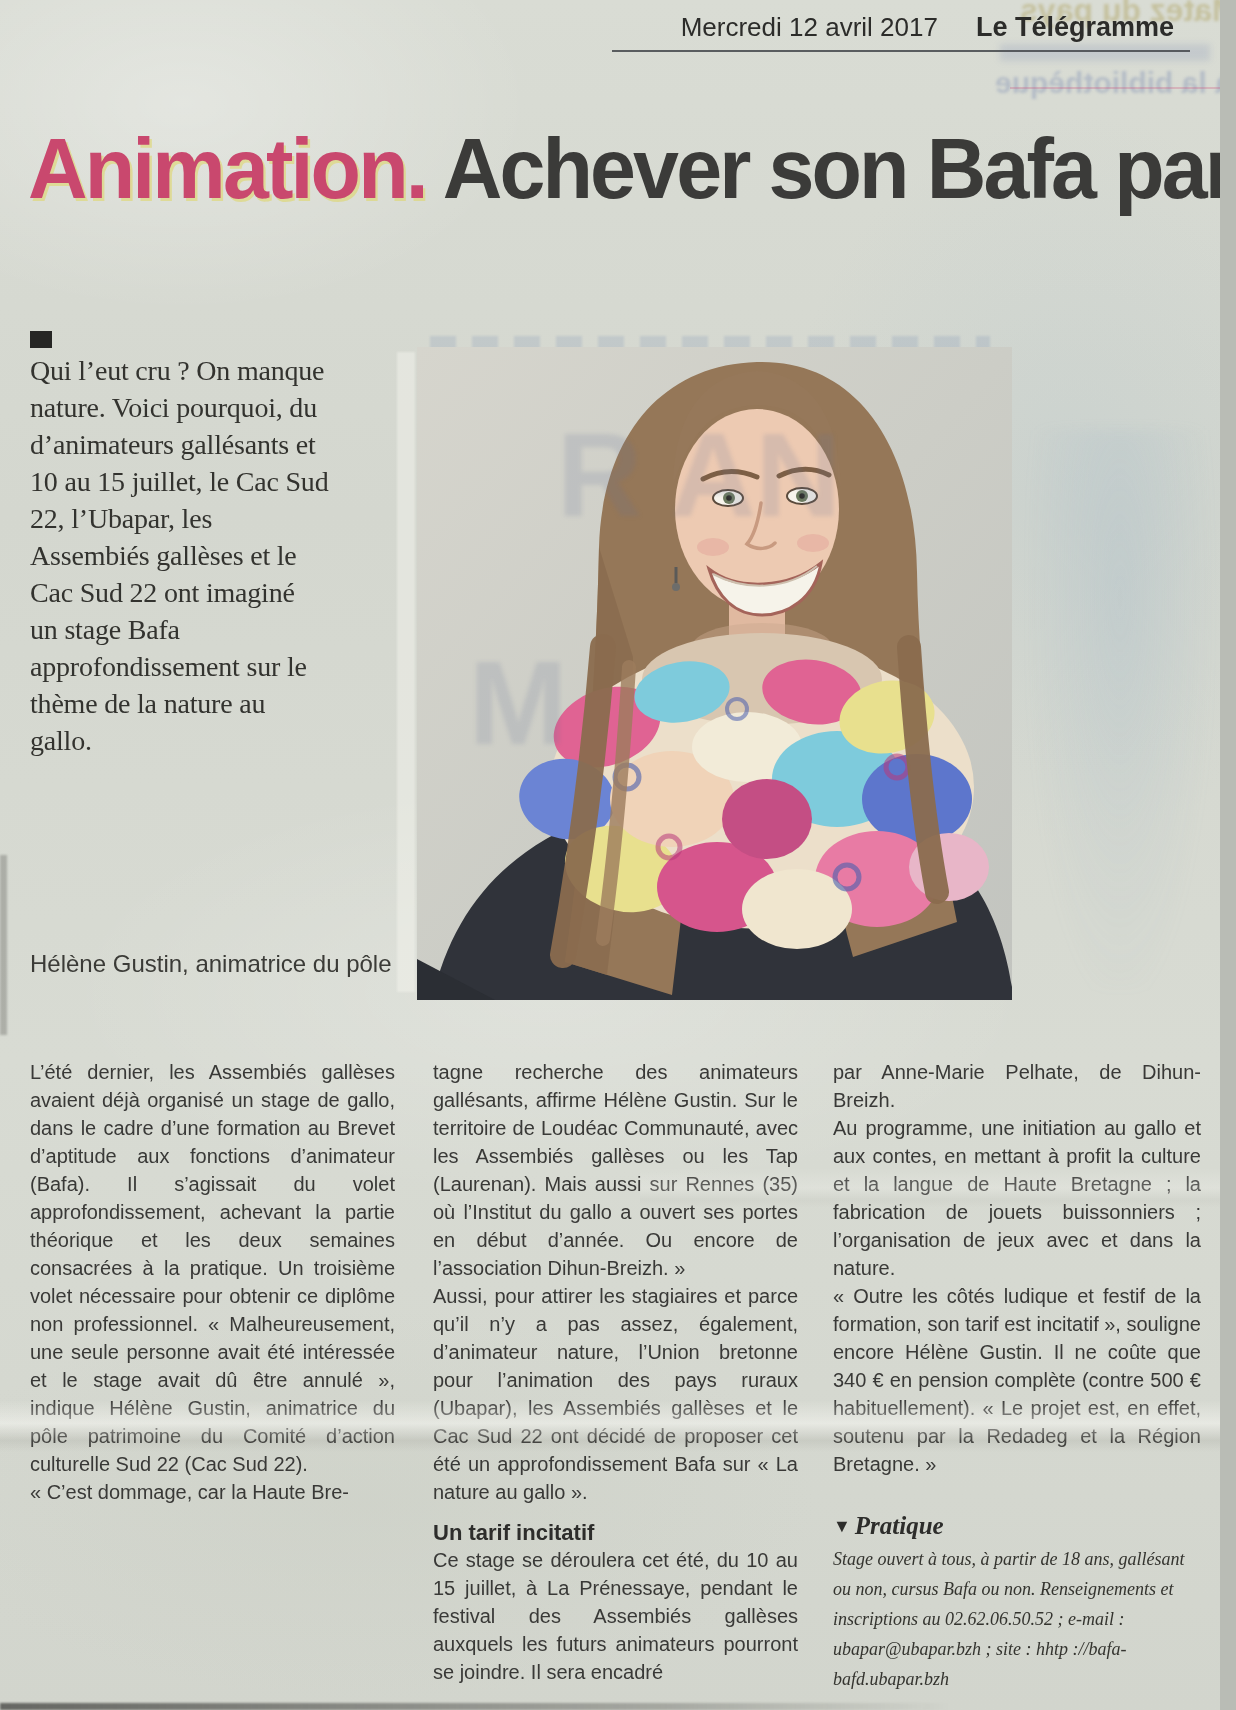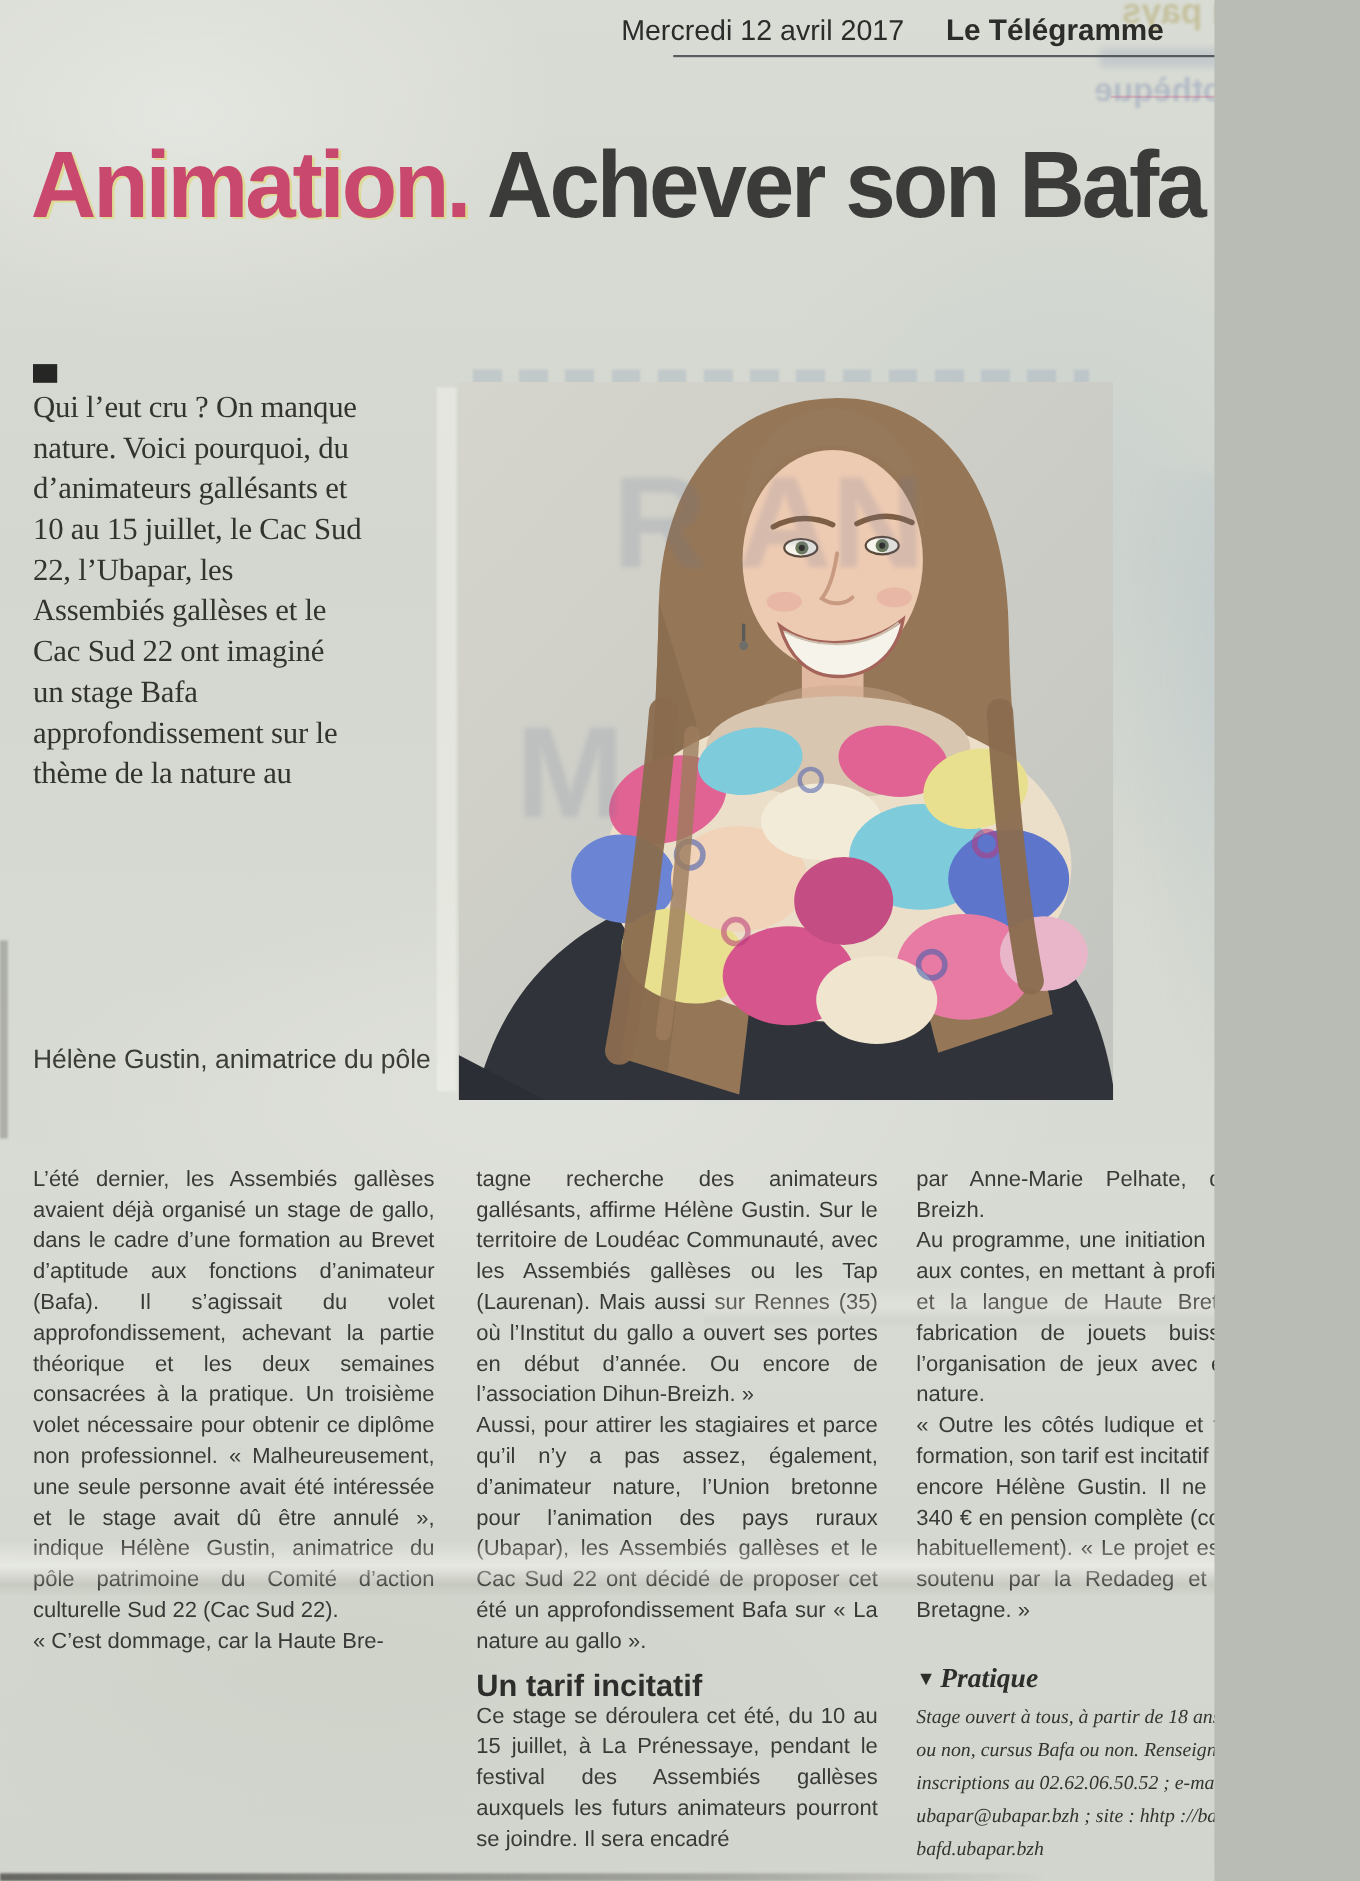--- a/index.html
+++ b/index.html
@@ -1,16 +1,16 @@
 <!DOCTYPE html>
 <html><head>
 <meta charset="utf-8">
 <style>
   html,body{margin:0;padding:0;background:#b9bcb5;}
-  #page{position:relative;width:1104px;height:1710px;overflow:hidden;
+  #page{position:relative;width:1220px;height:1710px;overflow:hidden;
     font-family:"Liberation Sans",sans-serif;color:#3a3a38;
     background:
       radial-gradient(ellipse 500px 300px at 15% 6%, rgba(255,255,255,.30), transparent 70%),
       radial-gradient(ellipse 420px 520px at 88% 28%, rgba(168,190,202,.22), transparent 70%),
       radial-gradient(ellipse 700px 300px at 45% 58%, rgba(255,255,255,.20), transparent 70%),
       radial-gradient(ellipse 600px 260px at 30% 88%, rgba(202,206,196,.45), transparent 75%),
       linear-gradient(180deg,#d9dcd4 0%,#d4d7cf 30%,#d8dbd3 62%,#d2d5cd 100%);}
   .hdr{position:absolute;top:12px;right:46px;font-size:26px;color:#2c2c2a;white-space:nowrap;}
   .hdr .date{margin-right:38px;}
   .hdr .masthead{font-weight:bold;font-size:27px;}
@@ -40,21 +40,21 @@
   .pb1{left:140px;top:60px;font-size:118px;}
   .pb2{left:52px;top:288px;font-size:118px;}
   .bluetxtline{position:absolute;left:430px;top:336px;width:560px;height:13px;opacity:.5;filter:blur(1px);
     background:repeating-linear-gradient(90deg, rgba(70,100,160,.28) 0 26px, transparent 26px 42px);}
   
   .caption{position:absolute;left:30px;top:948px;font-size:24px;line-height:31px;color:#3b3b37;}
   
   .col{position:absolute;top:1058px;width:365px;font-size:20px;line-height:28px;text-align:justify;color:#393937;}
   .col p{margin:0;}
   .col1{left:30px;} .col2{left:433px;} .col3{left:833px;width:368px;}
-  .col h3{margin:14px 0 0 0;font-size:28px;line-height:26px;font-weight:bold;color:#2d2d2b;text-align:left;}
+  .col h3{margin:14px 0 0 0;font-size:22px;line-height:26px;font-weight:bold;color:#2d2d2b;text-align:left;}
   .phead{margin:32px 0 0 0;font-family:"Liberation Serif",serif;font-style:italic;font-weight:bold;
     font-size:25px;line-height:32px;color:#2d2d2b;text-align:left;}
   .phead .tri{font-style:normal;font-size:18px;vertical-align:2px;margin-right:4px;}
   .ptext{font-family:"Liberation Serif",serif;font-style:italic;font-size:18px;line-height:30px;
     text-align:left;color:#34342f;margin:2px 0 0 0 !important;}
   
   .crease1{position:absolute;left:0;top:1400px;width:1236px;height:52px;
     background:linear-gradient(180deg,rgba(255,255,255,0),rgba(250,250,246,.5) 45%,rgba(140,140,130,.16) 78%,rgba(255,255,255,0));}
   .crease2{position:absolute;left:640px;top:1168px;width:596px;height:40px;opacity:.5;
     background:linear-gradient(180deg,rgba(255,255,255,0),rgba(250,250,246,.45) 50%,rgba(140,140,130,.12) 80%,rgba(255,255,255,0));}
@@ -89,20 +89,21 @@
     <div class="intro-line">Qui l’eut cru ? On manque</div>
     <div class="intro-line">nature. Voici pourquoi, du</div>
     <div class="intro-line">d’animateurs gallésants et</div>
     <div class="intro-line">10 au 15 juillet, le Cac Sud</div>
     <div class="intro-line">22, l’Ubapar, les</div>
     <div class="intro-line">Assembiés gallèses et le</div>
     <div class="intro-line">Cac Sud 22 ont imaginé</div>
     <div class="intro-line">un stage Bafa</div>
     <div class="intro-line">approfondissement sur le</div>
     <div class="intro-line">thème de la nature au</div>
+    <div class="intro-line">gallo.</div>
   </div>
 
   <div class="photostrip"></div>
   <figure class="photo">
     <svg width="595" height="653" viewBox="0 0 595 653">
       <defs>
         <linearGradient id="pbg" x1="0" y1="0" x2="1" y2="1">
           <stop offset="0" stop-color="#d6d5cd"></stop>
             <stop offset=".5" stop-color="#cccdc6"></stop>
             <stop offset="1" stop-color="#c2c4bf"></stop>

